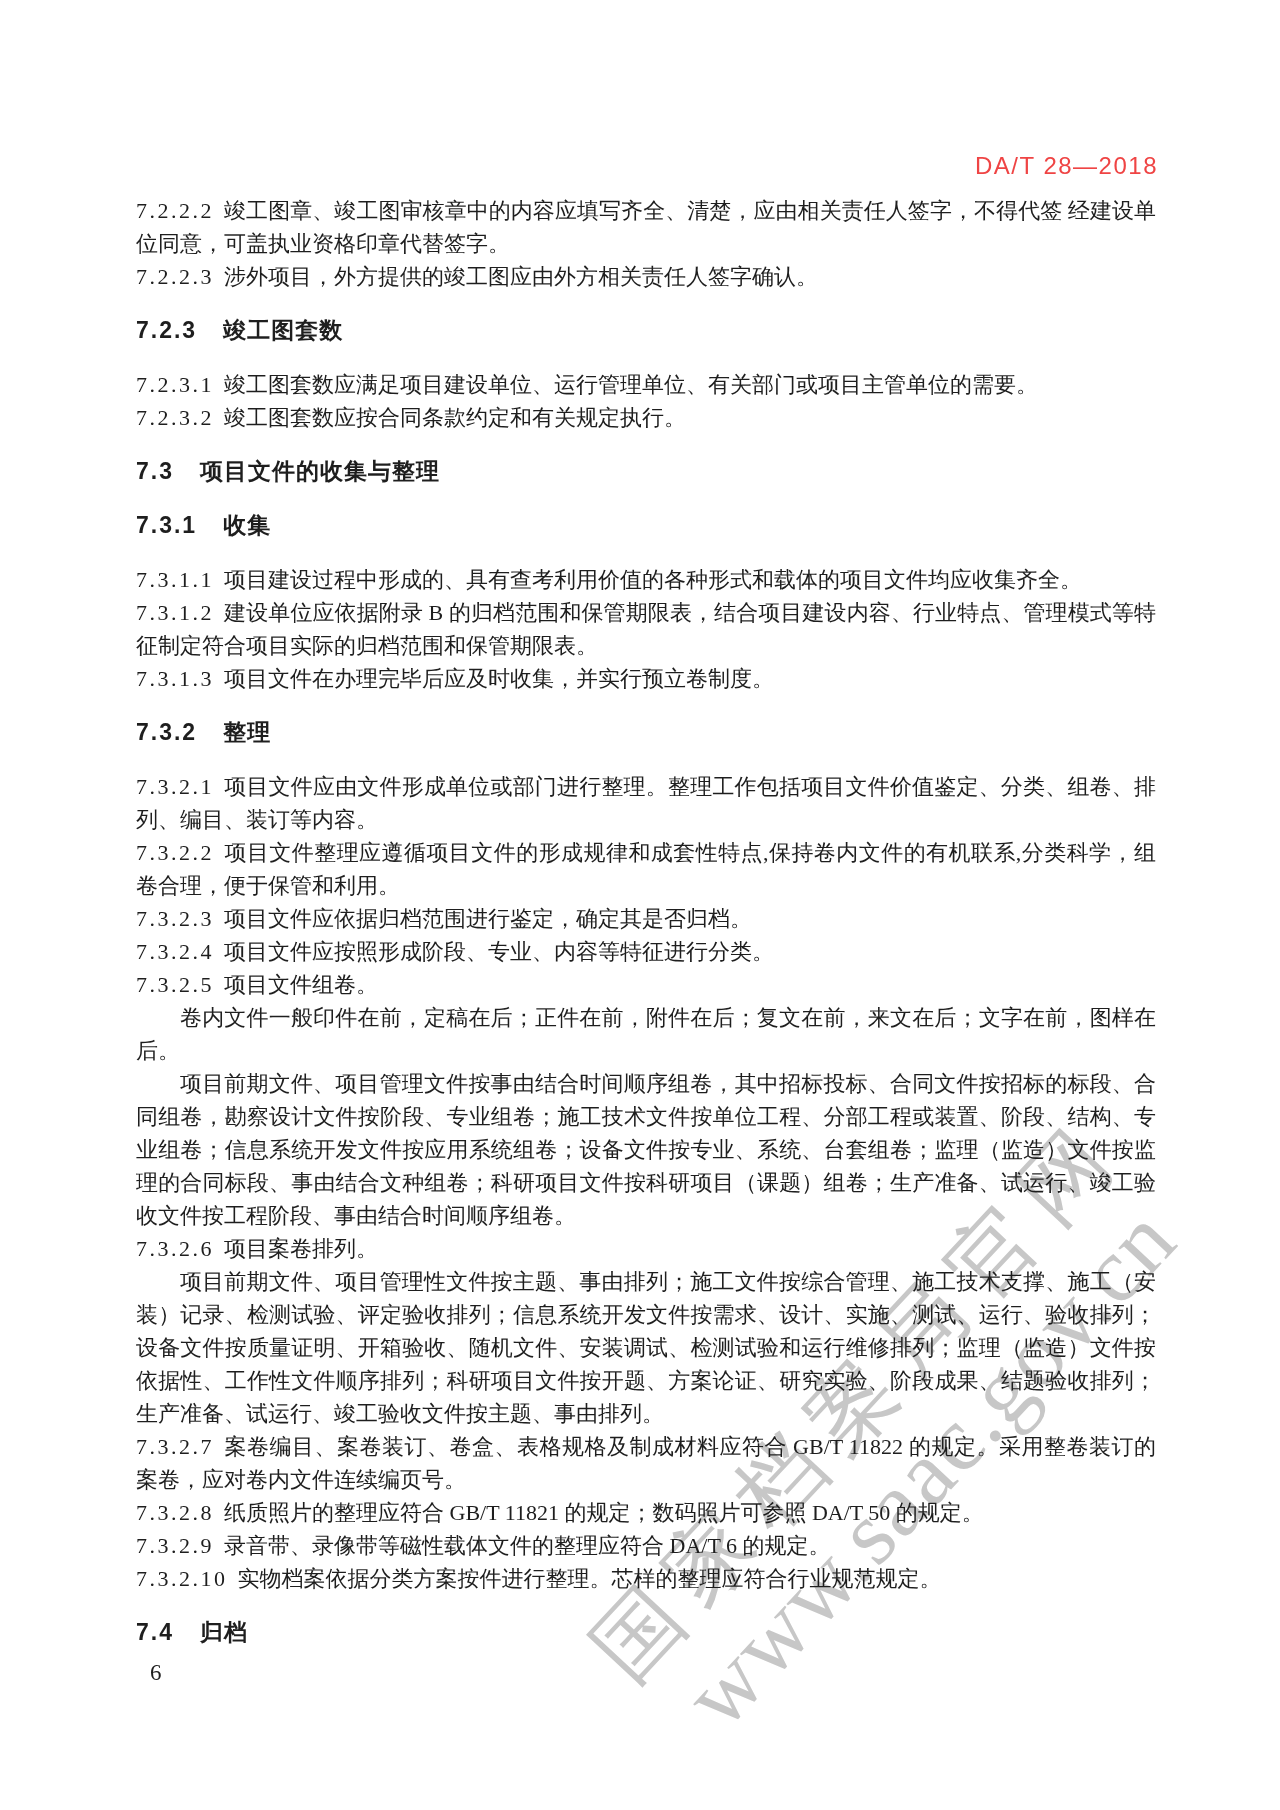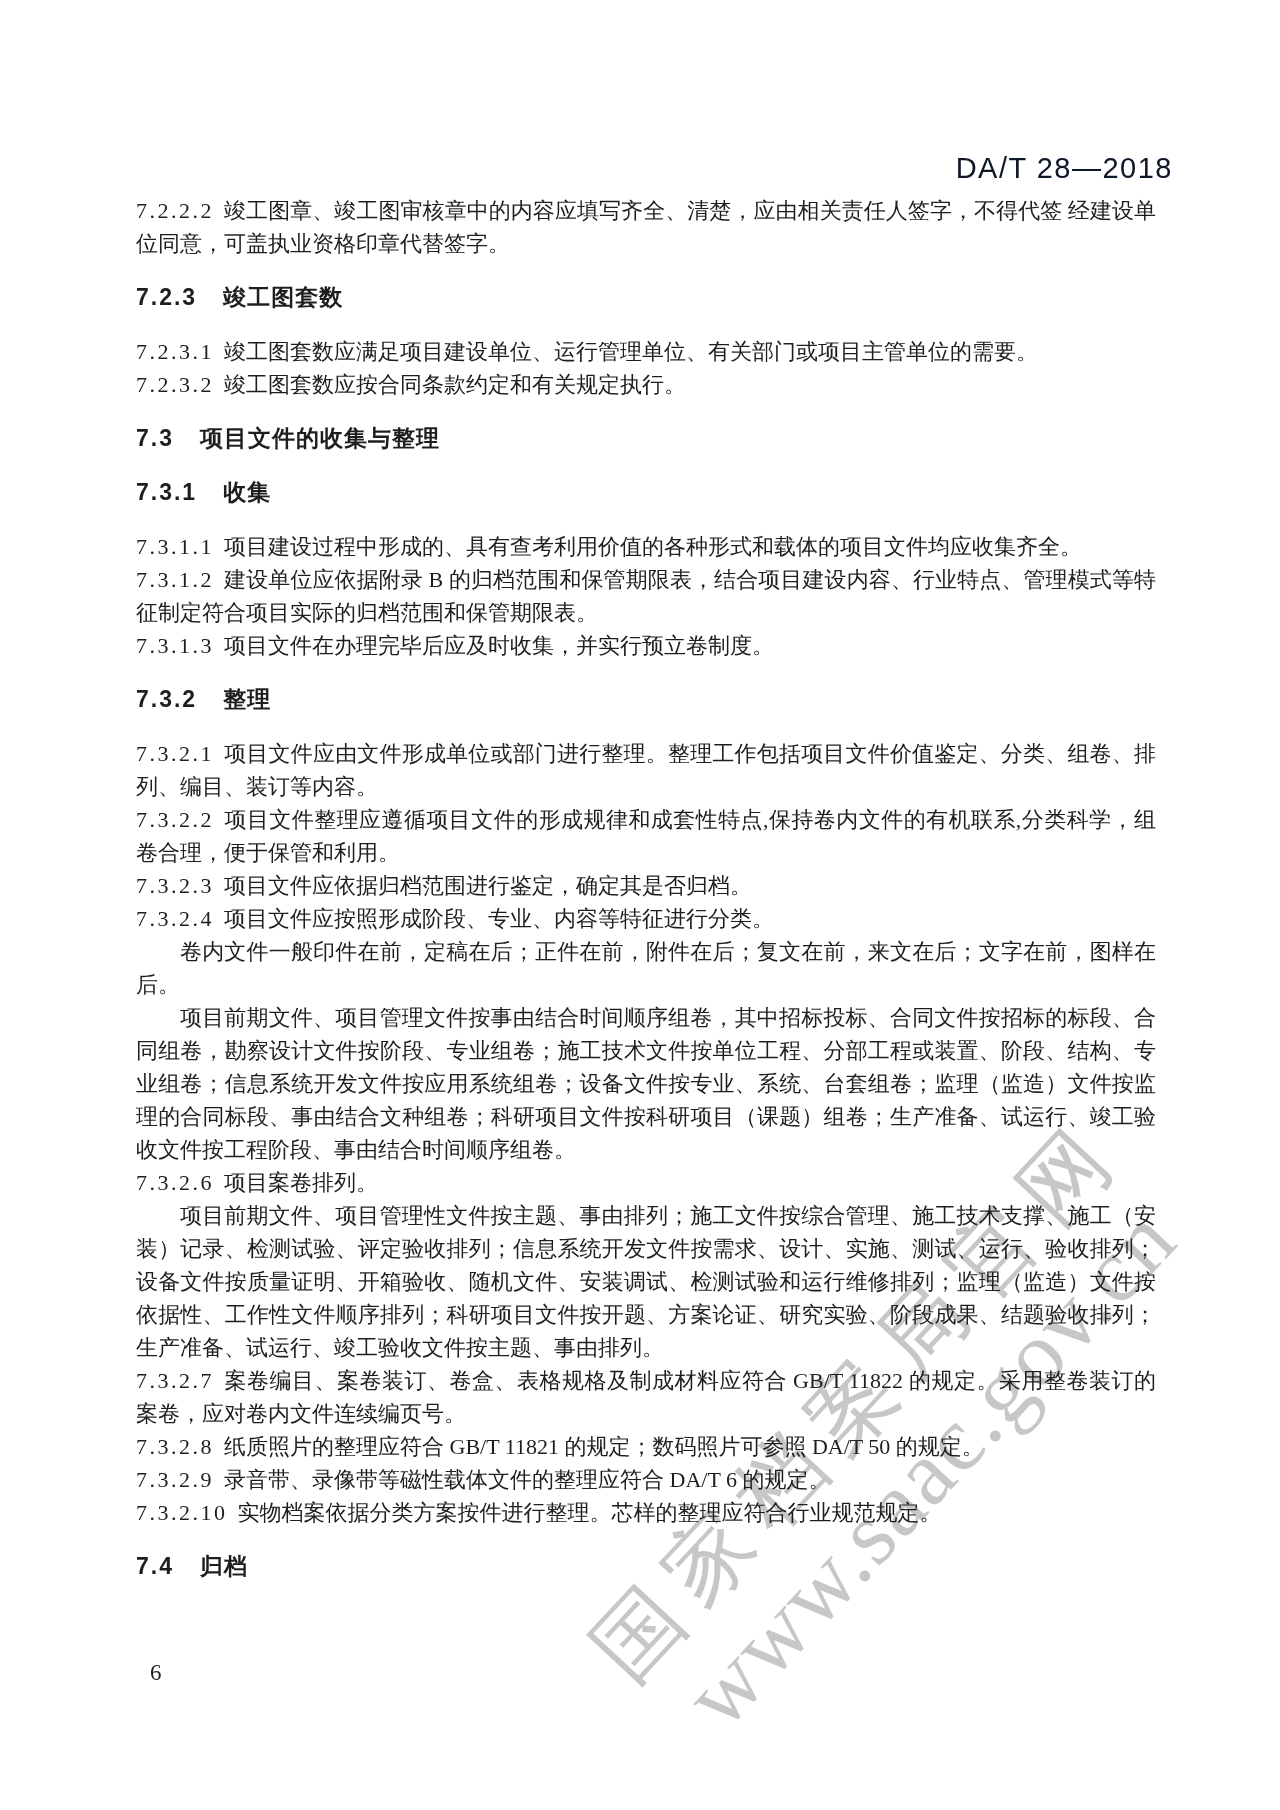--- a/index.html
+++ b/index.html
@@ -7,25 +7,25 @@
     position:relative;
     width:1280px; height:1810px;
     margin:0 auto;
     background:#ffffff;
     overflow:hidden;
     font-family:"Liberation Serif","DejaVu Serif",serif;
     color:#1e1e1e;
   }
   .doc-header {
     position:absolute;
-    top:152px; right:107px;
+    top:152px; right:122px;
     font-family:"Liberation Sans","DejaVu Sans",sans-serif;
-    font-size:29px;
+    font-size:24px;
     letter-spacing:1.5px;
-    color:#0f172a;
+    color:#ef4444;
     z-index:2;
   }
   .content {
     position:absolute;
     left:136px; top:194px;
     width:1020px;
     font-size:22px;
     line-height:33px;
     text-align:justify;
     z-index:1;
@@ -76,33 +76,35 @@
 
   <div class="watermark">
     <div class="wm-line1">国家档案局官网</div>
     <div class="wm-line2">www.saac.gov.cn</div>
   </div>
 
   <div class="doc-header">DA/T 28—2018</div>
 
   <div class="content">
       <div class="blk blk-clause"><span class="num">7.2.2.2</span><span>竣工图章、竣工图审核章中的内容应填写齐全、清楚，应由相关责任人签字，不得代签 经建设单位同意，可盖执业资格印章代替签字。</span></div>
+      <div class="blk blk-clause"><span class="num">7.2.2.3</span><span>涉外项目，外方提供的竣工图应由外方相关责任人签字确认。</span></div>
       <div class="blk blk-heading"><span class="num">7.2.3</span><span>竣工图套数</span></div>
       <div class="blk blk-clause"><span class="num">7.2.3.1</span><span>竣工图套数应满足项目建设单位、运行管理单位、有关部门或项目主管单位的需要。</span></div>
       <div class="blk blk-clause"><span class="num">7.2.3.2</span><span>竣工图套数应按合同条款约定和有关规定执行。</span></div>
       <div class="blk blk-heading"><span class="num">7.3</span><span>项目文件的收集与整理</span></div>
       <div class="blk blk-heading"><span class="num">7.3.1</span><span>收集</span></div>
       <div class="blk blk-clause"><span class="num">7.3.1.1</span><span>项目建设过程中形成的、具有查考利用价值的各种形式和载体的项目文件均应收集齐全。</span></div>
       <div class="blk blk-clause"><span class="num">7.3.1.2</span><span>建设单位应依据附录 B 的归档范围和保管期限表，结合项目建设内容、行业特点、管理模式等特征制定符合项目实际的归档范围和保管期限表。</span></div>
       <div class="blk blk-clause"><span class="num">7.3.1.3</span><span>项目文件在办理完毕后应及时收集，并实行预立卷制度。</span></div>
       <div class="blk blk-heading"><span class="num">7.3.2</span><span>整理</span></div>
       <div class="blk blk-clause"><span class="num">7.3.2.1</span><span>项目文件应由文件形成单位或部门进行整理。整理工作包括项目文件价值鉴定、分类、组卷、排列、编目、装订等内容。</span></div>
       <div class="blk blk-clause"><span class="num">7.3.2.2</span><span>项目文件整理应遵循项目文件的形成规律和成套性特点,保持卷内文件的有机联系,分类科学，组卷合理，便于保管和利用。</span></div>
       <div class="blk blk-clause"><span class="num">7.3.2.3</span><span>项目文件应依据归档范围进行鉴定，确定其是否归档。</span></div>
       <div class="blk blk-clause"><span class="num">7.3.2.4</span><span>项目文件应按照形成阶段、专业、内容等特征进行分类。</span></div>
+      <div class="blk blk-clause"><span class="num">7.3.2.5</span><span>项目文件组卷。</span></div>
       <div class="blk blk-indent"><span>卷内文件一般印件在前，定稿在后；正件在前，附件在后；复文在前，来文在后；文字在前，图样在后。</span></div>
       <div class="blk blk-indent"><span>项目前期文件、项目管理文件按事由结合时间顺序组卷，其中招标投标、合同文件按招标的标段、合同组卷，勘察设计文件按阶段、专业组卷；施工技术文件按单位工程、分部工程或装置、阶段、结构、专业组卷；信息系统开发文件按应用系统组卷；设备文件按专业、系统、台套组卷；监理（监造）文件按监理的合同标段、事由结合文种组卷；科研项目文件按科研项目（课题）组卷；生产准备、试运行、竣工验收文件按工程阶段、事由结合时间顺序组卷。</span></div>
       <div class="blk blk-clause"><span class="num">7.3.2.6</span><span>项目案卷排列。</span></div>
       <div class="blk blk-indent"><span>项目前期文件、项目管理性文件按主题、事由排列；施工文件按综合管理、施工技术支撑、施工（安装）记录、检测试验、评定验收排列；信息系统开发文件按需求、设计、实施、测试、运行、验收排列；设备文件按质量证明、开箱验收、随机文件、安装调试、检测试验和运行维修排列；监理（监造）文件按依据性、工作性文件顺序排列；科研项目文件按开题、方案论证、研究实验、阶段成果、结题验收排列；生产准备、试运行、竣工验收文件按主题、事由排列。</span></div>
       <div class="blk blk-clause"><span class="num">7.3.2.7</span><span>案卷编目、案卷装订、卷盒、表格规格及制成材料应符合 GB/T 11822 的规定。采用整卷装订的案卷，应对卷内文件连续编页号。</span></div>
       <div class="blk blk-clause"><span class="num">7.3.2.8</span><span>纸质照片的整理应符合 GB/T 11821 的规定；数码照片可参照 DA/T 50 的规定。</span></div>
       <div class="blk blk-clause"><span class="num">7.3.2.9</span><span>录音带、录像带等磁性载体文件的整理应符合 DA/T 6 的规定。</span></div>
       <div class="blk blk-clause"><span class="num">7.3.2.10</span><span>实物档案依据分类方案按件进行整理。芯样的整理应符合行业规范规定。</span></div>
       <div class="blk blk-heading"><span class="num">7.4</span><span>归档</span></div>
     </div>

